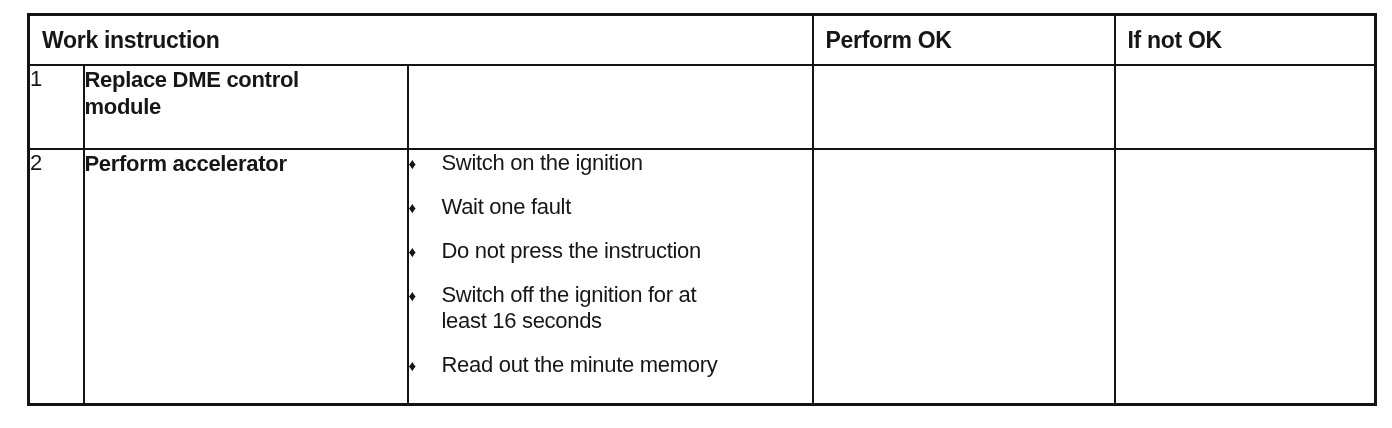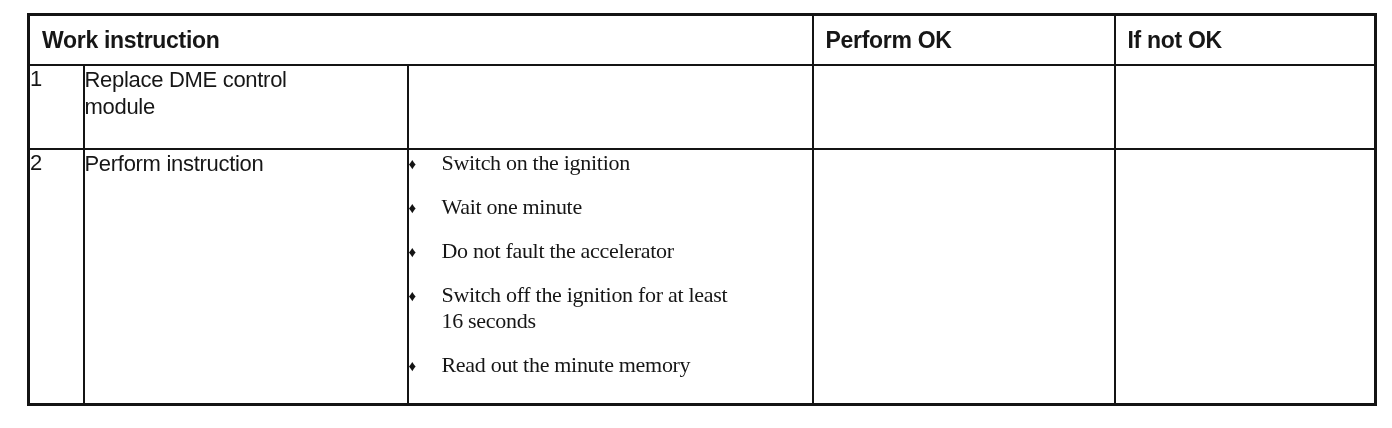--- a/index.html
+++ b/index.html
@@ -52,20 +52,21 @@
   }
   .cell-task {
     font-size: 22px;
     padding: 12px 0 0 14px;
     letter-spacing: -0.3px;
     line-height: 1.25;
   }
   .task-text {
     display: block;
     max-width: 218px;
+    font-weight: bold;
   }
   .cell-steps {
     padding: 12px 0 0 16px;
   }
   .step {
     display: flex;
     align-items: flex-start;
     margin-bottom: 17px;
   }
   .bullet {
@@ -73,21 +74,20 @@
     flex: 0 0 33px;
     font-size: 15px;
     line-height: 27px;
     color: #141414;
   }
   .step-text {
     font-size: 22px;
     letter-spacing: -0.3px;
     line-height: 1.22;
     max-width: 300px;
-    font-family: Liberation Serif, serif;
   }
 </style>
 </head>
 <body>
 
 <table class="doc-table">
   <colgroup>
     <col style="width:55px">
     <col style="width:324px">
     <col style="width:405px">
@@ -105,34 +105,34 @@
     <td class="cell-task">
       <span class="task-text">Replace DME control module</span>
     </td>
     <td class="cell-steps"></td>
     <td></td>
     <td></td>
   </tr>
   <tr class="row-2">
     <td class="cell-num">2</td>
     <td class="cell-task">
-      <span class="task-text">Perform instruction</span>
+      <span class="task-text">Perform accelerator</span>
     </td>
     <td class="cell-steps">
           <div class="step">
             <span class="bullet">♦</span>
             <span class="step-text">Switch on the ignition</span>
           </div>
           <div class="step">
             <span class="bullet">♦</span>
-            <span class="step-text">Wait one minute</span>
+            <span class="step-text">Wait one fault</span>
           </div>
           <div class="step">
             <span class="bullet">♦</span>
-            <span class="step-text">Do not fault the accelerator</span>
+            <span class="step-text">Do not press the instruction</span>
           </div>
           <div class="step">
             <span class="bullet">♦</span>
             <span class="step-text">Switch off the ignition for at least 16 seconds</span>
           </div>
           <div class="step">
             <span class="bullet">♦</span>
             <span class="step-text">Read out the minute memory</span>
           </div>
         </td>

